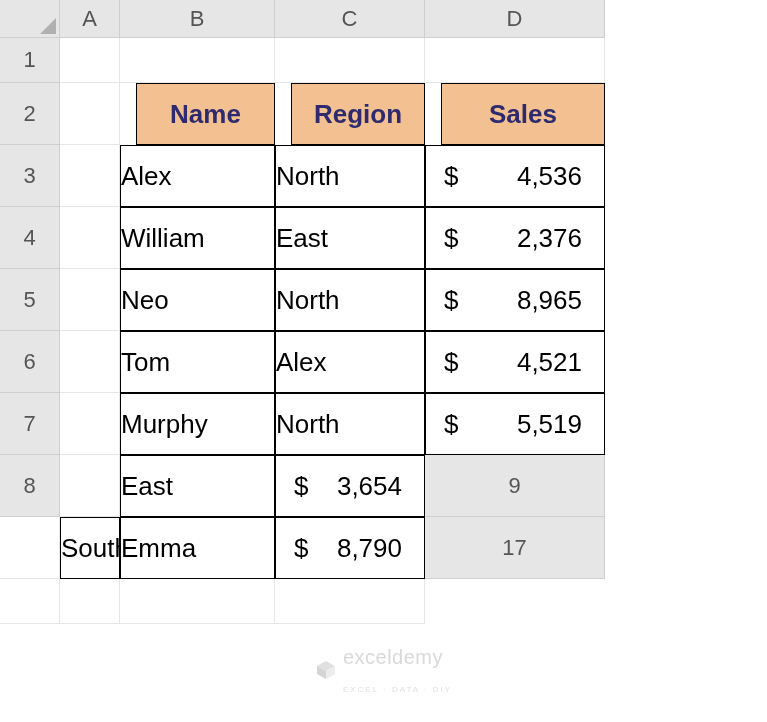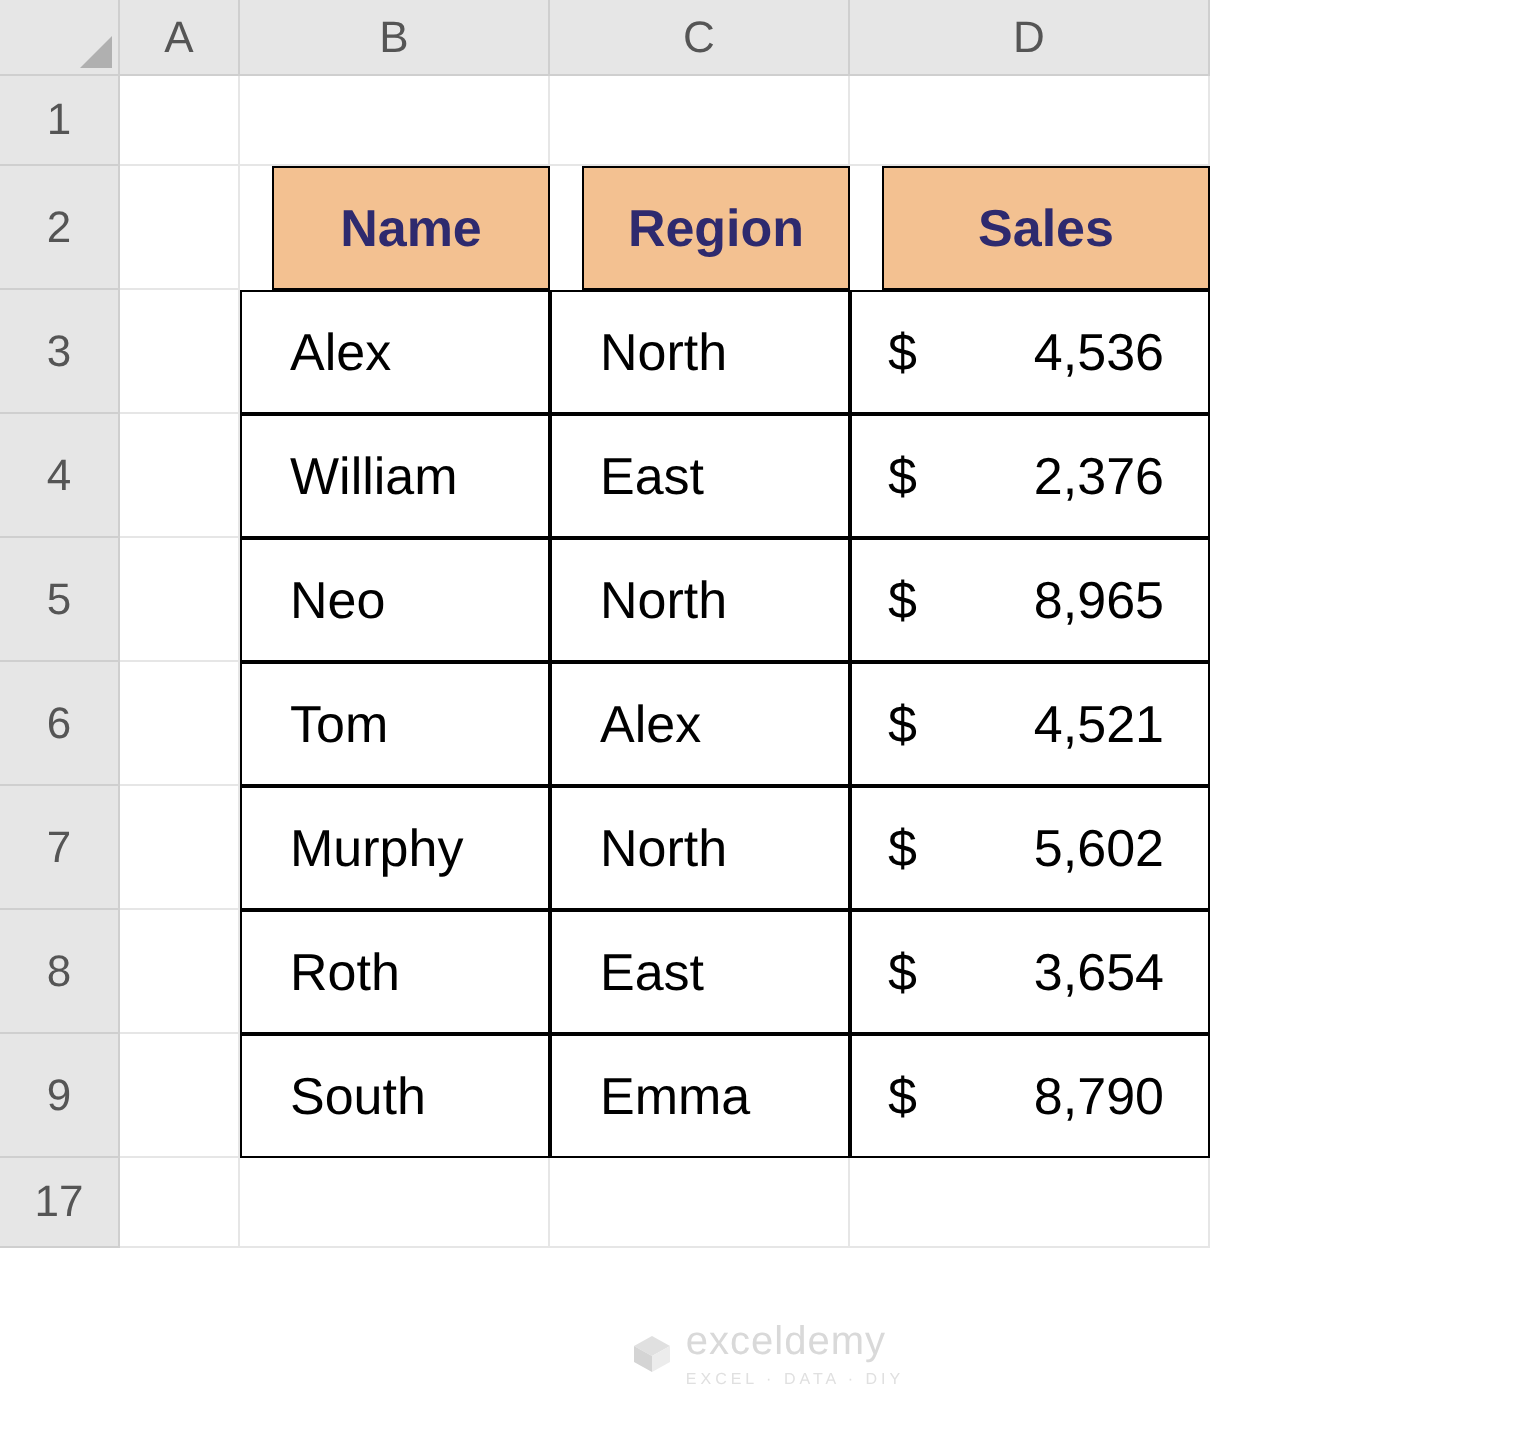--- a/index.html
+++ b/index.html
@@ -61,21 +61,21 @@
     color: #2e2a6e;
     margin-left: 16px;
   }
   .td-cell {
     background: #fff;
     border: 1.5px solid #000;
     display: flex;
     align-items: center;
     font-size: 26px;
     color: #000;
-    padding: 0 24px;
+    padding: 0 0;
   }
   .td-sales {
     justify-content: space-between;
     padding: 0 22px 0 18px;
   }
   .td-sales .dollar { width: 20px; text-align: left; }
   .td-sales .num { text-align: left; }
   .watermark {
     position: absolute;
     left: 0; right: 0;
@@ -86,21 +86,21 @@
     gap: 6px;
     color: #d9d9d9;
     font-size: 20px;
     letter-spacing: 0.5px;
     pointer-events: none;
   }
   .watermark .sub {
     font-size: 8px;
     letter-spacing: 2px;
     color: #e0e0e0;
-    margin-top: 2px;
+    margin-top: 16px;
   }
   .watermark-col { display: flex; flex-direction: column; align-items: flex-start; }
 </style>
 </head>
 <body>
 
 <div class="sheet">
 
   <div class="corner">
     <svg width="16" height="16">
@@ -159,26 +159,25 @@
     <span class="dollar">$</span>
     <span class="num">4,521</span>
   </div>
 
   <div class="row-head">7</div>
   <div class="blank-cell"></div>
   <div class="td-cell">Murphy</div>
   <div class="td-cell">North</div>
   <div class="td-cell td-sales">
     <span class="dollar">$</span>
-    <span class="num">5,602</span>
+    <span class="num">5,519</span>
   </div>
 
   <div class="row-head">8</div>
   <div class="blank-cell"></div>
-  <div class="td-cell">Roth</div>
   <div class="td-cell">East</div>
   <div class="td-cell td-sales">
     <span class="dollar">$</span>
     <span class="num">3,654</span>
   </div>
 
   <div class="row-head">9</div>
   <div class="blank-cell"></div>
   <div class="td-cell">South</div>
   <div class="td-cell">Emma</div>

